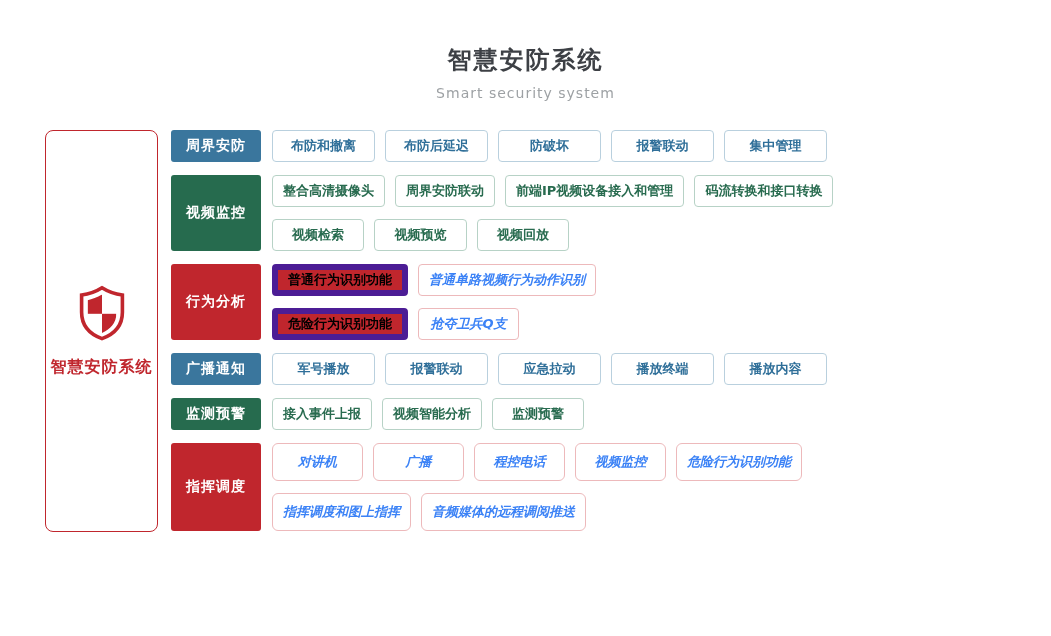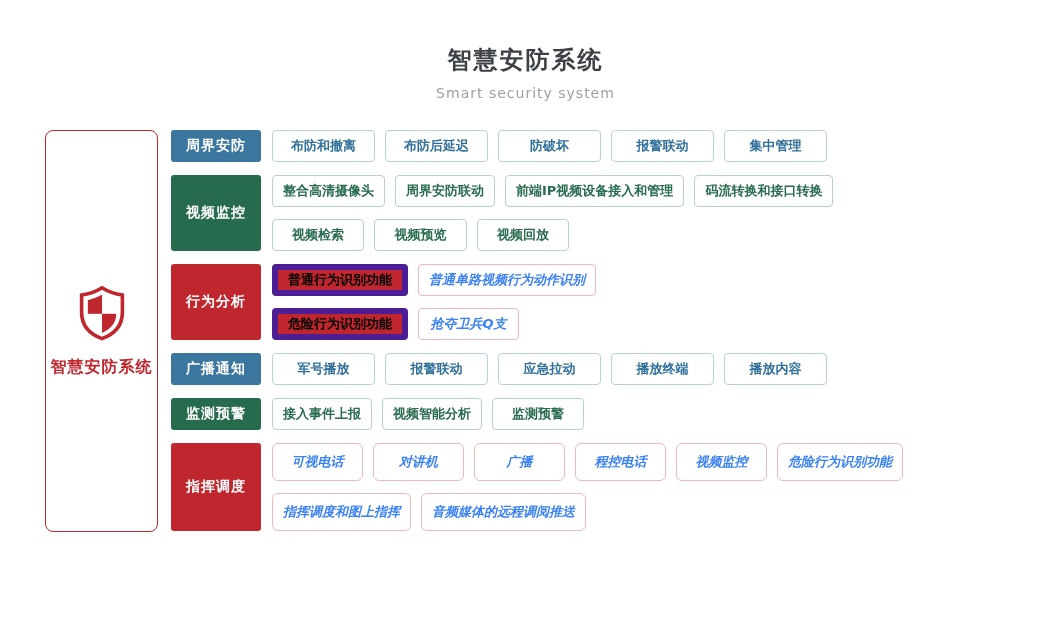--- a/index.html
+++ b/index.html
@@ -138,21 +138,20 @@
             <div class="btn green-line" style="min-width:93px">视频智能分析</div>
             <div class="btn green-line" style="min-width:92px">监测预警</div>
           </div>
         </div>
       </div>
 
       <div class="group tall">
         <div class="group-label red-fill">指挥调度</div>
         <div class="group-rows">
           <div class="row">
-            <div class="btn red-line" style="min-width:91px">可视电话</div>
             <div class="btn red-line" style="min-width:91px">对讲机</div>
             <div class="btn red-line" style="min-width:91px">广播</div>
             <div class="btn red-line" style="min-width:91px">程控电话</div>
             <div class="btn red-line" style="min-width:91px">视频监控</div>
             <div class="btn red-line" style="min-width:112px">危险行为识别功能</div>
           </div>
           <div class="row">
             <div class="btn red-line" style="min-width:137px">指挥调度和图上指挥</div>
             <div class="btn red-line" style="min-width:156px">音频媒体的远程调阅推送</div>
           </div>

